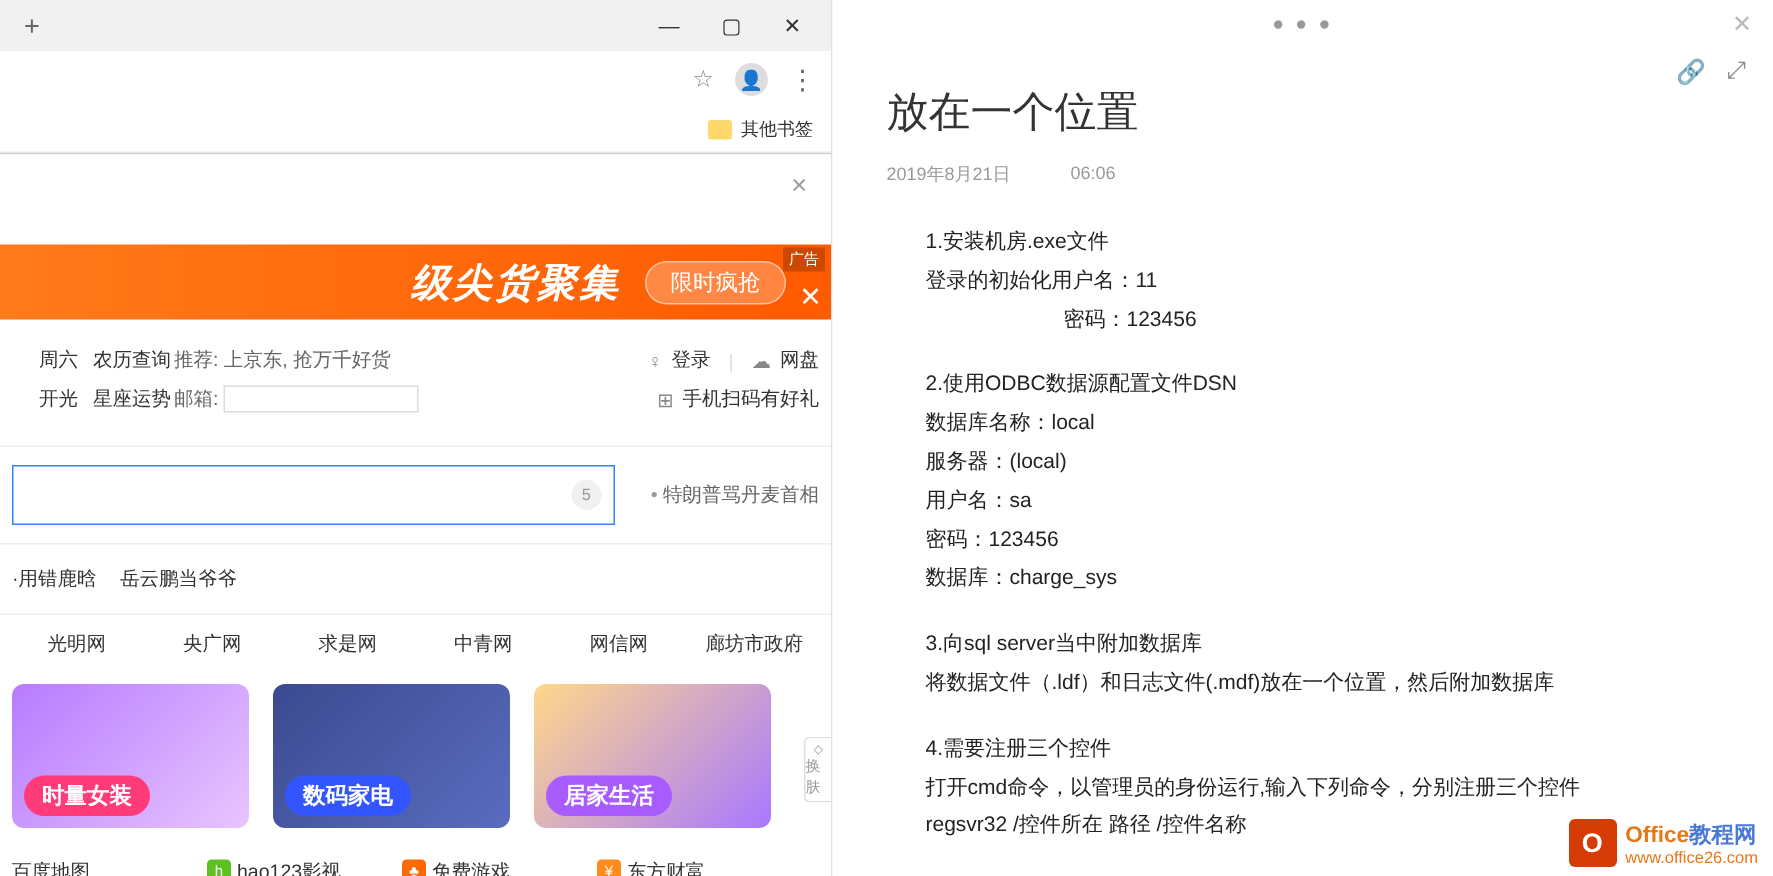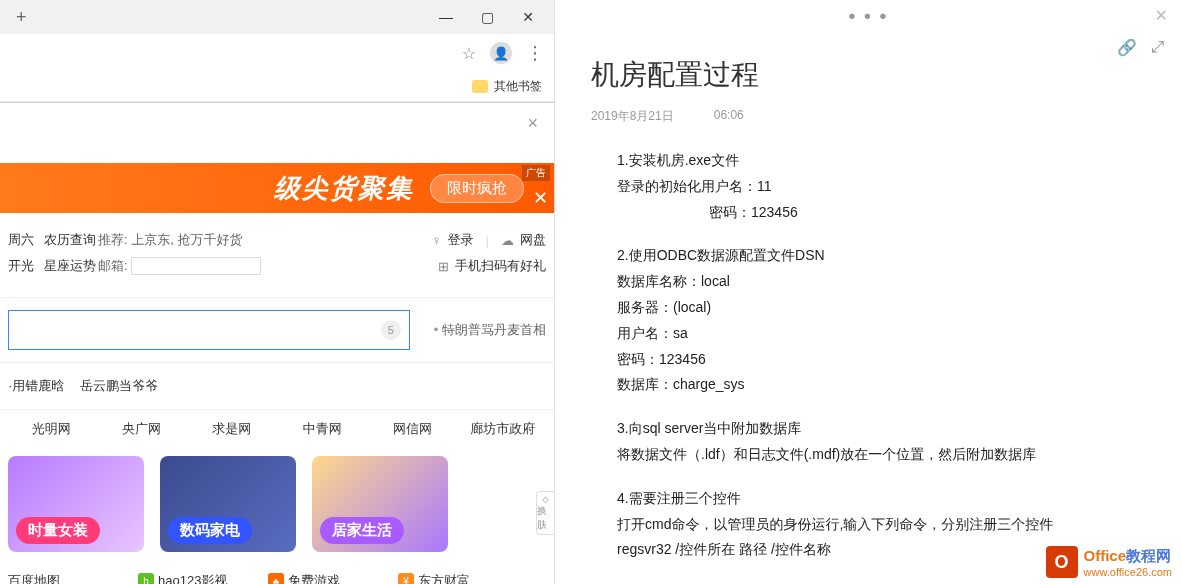--- a/index.html
+++ b/index.html
@@ -35,21 +35,21 @@
 
     
     .banner { background: linear-gradient(to right, #ff7a1a, #ff5a00); height: 50px; display: flex; align-items: center; justify-content: flex-end; padding-right: 30px; position: relative; margin-top: 60px; }
     .banner-text { color: #fff; font-size: 26px; font-weight: bold; font-style: italic; letter-spacing: 2px; }
     .banner-btn { background: rgba(255,255,255,.25); color: #fff; padding: 4px 16px; border-radius: 20px; margin-left: 16px; font-size: 15px; border: 1px solid rgba(255,255,255,.5); }
     .banner-ad { position: absolute; right: 4px; top: 2px; font-size: 10px; color: #fff; background: rgba(0,0,0,.2); padding: 1px 4px; }
     .banner-close { position: absolute; right: 6px; bottom: 4px; color: #fff; font-size: 18px; cursor: pointer; }
 
     
     .nav-grid { padding: 18px 8px 14px; border-bottom: 1px solid #eee; }
-    .nav-row { display: flex; align-items: flex-start; font-size: 13px; color: #333; margin-bottom: 8px; }
+    .nav-row { display: flex; align-items: flex-start; font-size: 13px; color: #333; margin-bottom: 8px; margin-left: 18px; }
     .nav-row .col1 { width: 90px; display: flex; gap: 10px; }
     .nav-row .col2 { flex: 1; color: #666; }
     .nav-row .col3 { display: flex; gap: 6px; align-items: center; color: #333; }
     .nav-row .icon-sm { color: #888; font-size: 13px; }
 
     
     .search-zone { display: flex; align-items: center; padding: 12px 8px; border-bottom: 1px solid #eee; }
     .search-box { flex: 1; height: 40px; border: 1px solid #3385ff; display: flex; align-items: center; background: #fff; }
     .search-count { background: #f0f0f0; color: #999; border-radius: 50%; width: 20px; height: 20px; display: flex; align-items: center; justify-content: center; font-size: 11px; margin-left: auto; margin-right: 8px; }
     .search-btn { background: #3385ff; color: #fff; height: 40px; padding: 0 22px; display: flex; align-items: center; font-size: 15px; cursor: pointer; }
@@ -60,21 +60,21 @@
     .hot-tags { padding: 14px 8px; color: #333; font-size: 13px; }
     .hot-tags span { margin-right: 12px; }
 
     
     .link-row { display: flex; padding: 10px 8px; gap: 4px; border-top: 1px solid #eee; }
     .link-row a { flex: 1; text-align: center; color: #333; font-size: 13px; text-decoration: none; cursor: pointer; }
     .side-tab { position: absolute; right: 0; top: 388px; width: 18px; height: 44px; border: 1px solid #ddd; border-right: none; display: flex; flex-direction: column; align-items: center; justify-content: center; font-size: 10px; color: #999; background: #fff; border-radius: 4px 0 0 4px; }
 
     
     .cards { display: flex; gap: 16px; padding: 8px 8px 14px; }
-    .card { width: 136px; height: 96px; border-radius: 8px; position: relative; overflow: hidden; cursor: pointer; }
+    .card { width: 158px; height: 96px; border-radius: 8px; position: relative; overflow: hidden; cursor: pointer; }
     .card .label { position: absolute; left: 8px; bottom: 8px; color: #fff; font-size: 15px; font-weight: bold; padding: 4px 12px; border-radius: 14px; }
     .c1 { background: linear-gradient(135deg, #b77bff, #e8c5ff); }
     .c1 .label { background: #ff3b7a; }
     .c2 { background: linear-gradient(135deg, #3b4a8f, #5a6cc0); }
     .c2 .label { background: #3355ff; }
     .c3 { background: linear-gradient(135deg, #ffd88a, #a878ff); }
     .c3 .label { background: #a85cff; }
 
     
     .bottom-grid { padding: 6px 8px; }
@@ -234,21 +234,21 @@
 <div class="right-pane">
   <div class="note-header">
     <span class="dots">● ● ●</span>
     <span class="close">✕</span>
   </div>
   <div class="note-tools">
     <span>🔗</span>
     <span>⤢</span>
   </div>
   <div class="note-body">
-    <h1 class="note-title">机房配置过程</h1>
+    <h1 class="note-title">放在一个位置</h1>
     <div class="note-meta">
       <span>2019年8月21日</span>
       <span>06:06</span>
     </div>
     <div class="note-content">
       <p>1.安装机房.exe文件</p>
       <p>登录的初始化用户名：11</p>
       <p class="indent">密码：123456</p>
 
       <p class="sec">2.使用ODBC数据源配置文件DSN</p>

